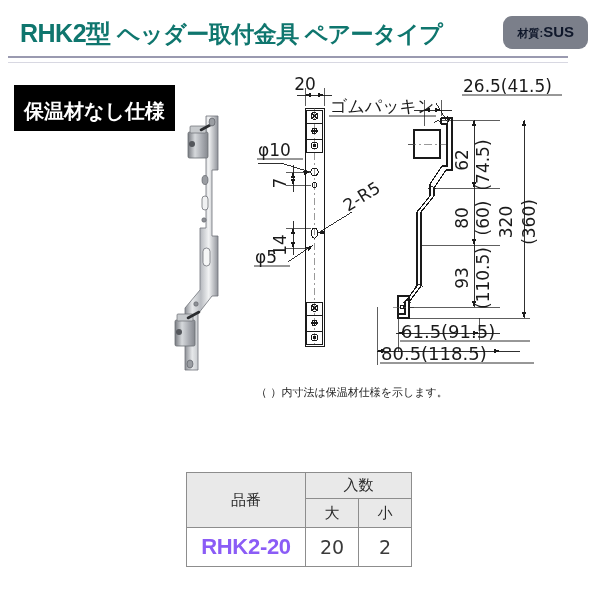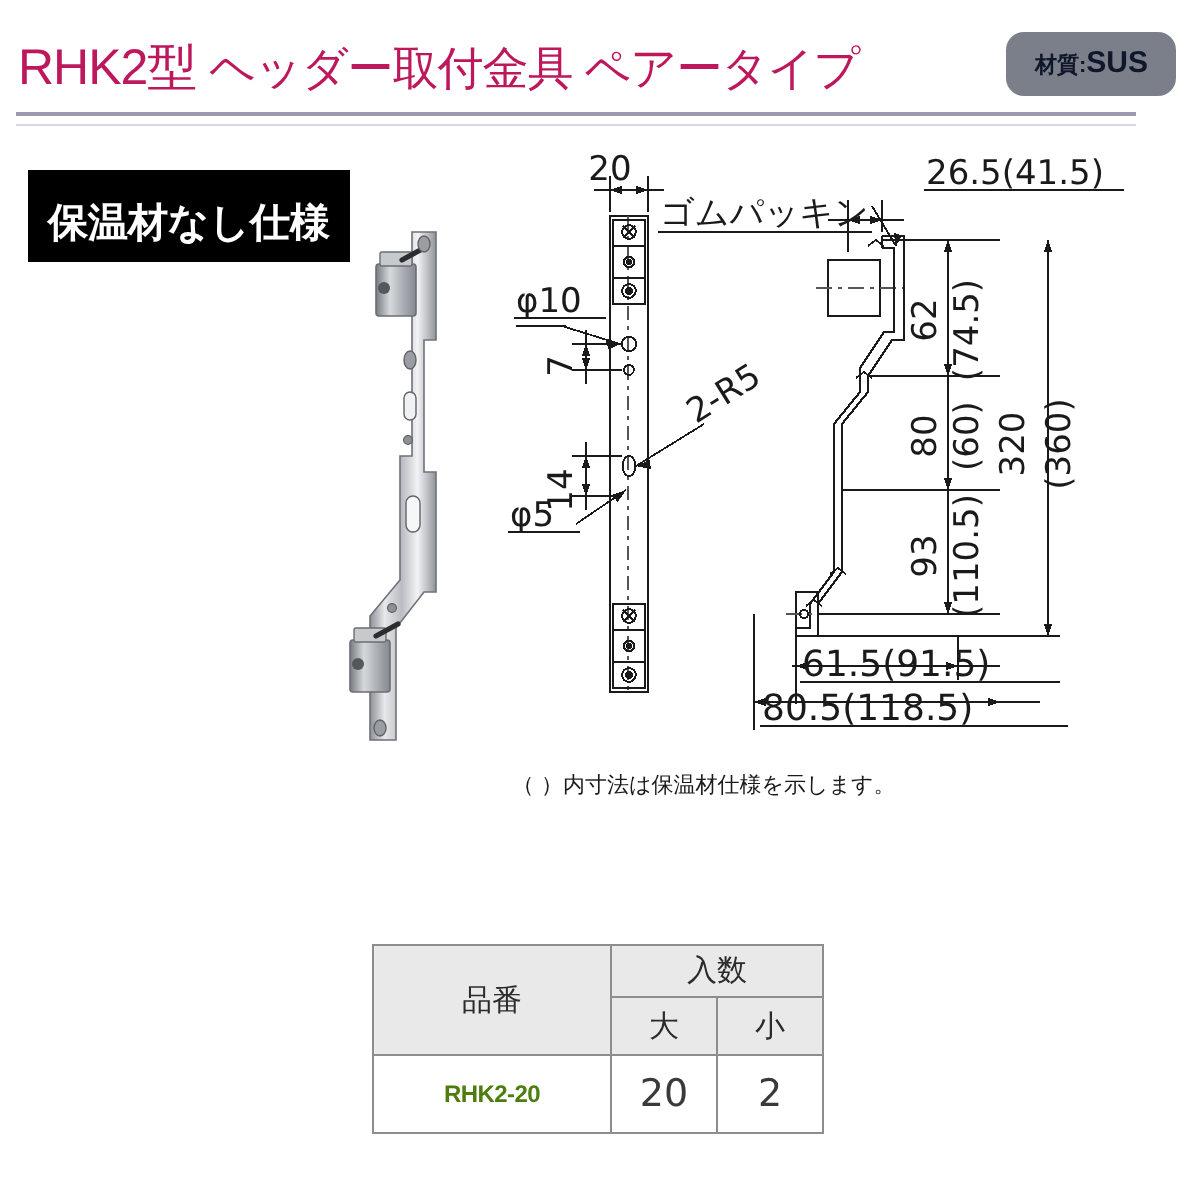--- a/index.html
+++ b/index.html
@@ -6,23 +6,23 @@
   body{
     width:600px;height:600px;
     background:#ffffff;
     font-family:"Liberation Sans","DejaVu Sans",sans-serif;
     overflow:hidden;position:relative;
   }
   #sheet{position:absolute;inset:0;width:600px;height:600px;}
 
   
   .title{
-    position:absolute;left:9px;top:17px;
-    font-size:25px;font-weight:normal;letter-spacing:-0.5px;
-    color:#be185d;white-space:nowrap;
+    position:absolute;left:20px;top:17px;
+    font-size:25px;font-weight:bold;letter-spacing:-0.5px;
+    color:#0f766e;white-space:nowrap;
   }
   .title .sub{font-size:23px;}
   .material-badge{
     position:absolute;right:12px;top:16px;
     background:#7b7f8a;color:#0f172a;
     border-radius:9px;
     padding:7px 14px 8px 14px;
     font-size:15px;font-weight:bold;
     letter-spacing:0px;white-space:nowrap;
   }
@@ -72,21 +72,21 @@
     text-align:center;vertical-align:middle;
     padding:0;
   }
   table.spec th{
     background:#e9e9e9;color:#2b2b2b;font-weight:normal;font-size:15px;
   }
   th.c-part{width:118px;height:54px;}
   th.c-grp{height:25px;font-family:Liberation Mono, monospace;}
   th.c-big,th.c-small{width:52px;height:27px;}
   td.v-part{
-    width:118px;height:38px;font-size:12px;font-weight:bold;color:#4d7c0f;
+    width:118px;height:38px;font-size:22px;font-weight:bold;color:#8b5cf6;
     font-family:"Liberation Sans",sans-serif;letter-spacing:-0.3px;
   }
   td.v-num{width:52px;height:38px;font-size:19px;color:#3a3a3a;}
 </style>
 </head>
 <body>
 
 <div id="sheet">
 
   <div class="title">

